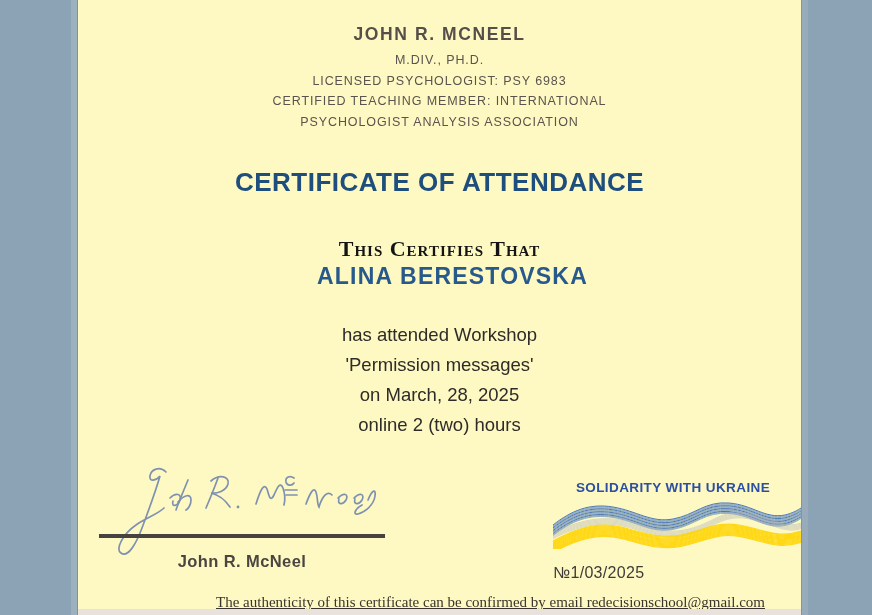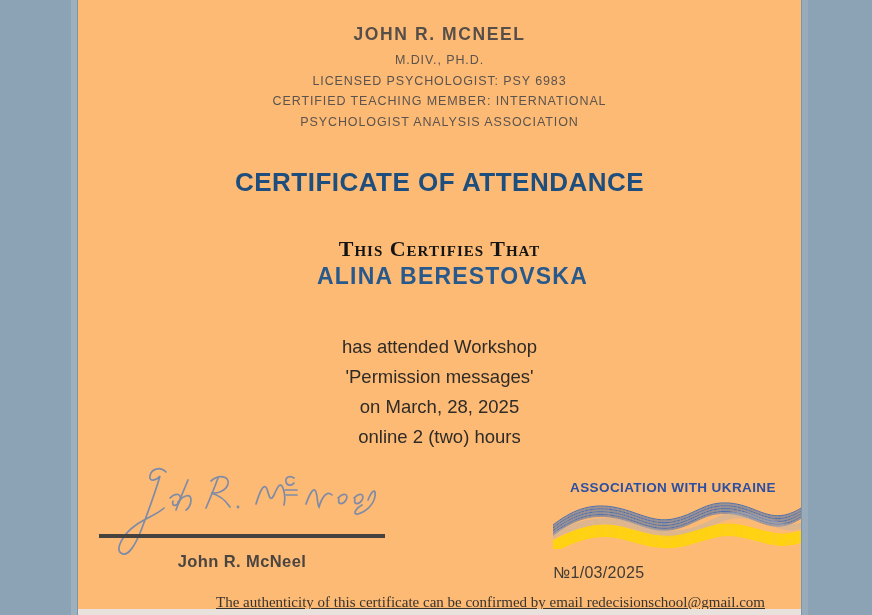--- a/index.html
+++ b/index.html
@@ -3,42 +3,42 @@
 <meta charset="utf-8">
 <style>
   html,body{margin:0;padding:0;}
   body{
     width:872px;height:615px;position:relative;overflow:hidden;
     background:#8ba3b4;
     font-family:"Liberation Sans", sans-serif;
   }
   .page{
     position:absolute;left:78px;top:0;width:723px;height:615px;
-    background:#fdba74;
+    background:#fef9c3;
     box-shadow:-1px 0 0 #7b93a6, 1px 0 0 #7e96a9, -7px 0 0 #9db0be, 7px 0 0 #97abba;
   }
   .row{position:absolute;left:0;width:100%;text-align:center;}
   .header-name{
     top:24px;font-size:17.5px;font-weight:700;letter-spacing:1.6px;color:#564e49;
   }
   .credentials{
     top:50px;font-size:12.5px;letter-spacing:0.9px;color:#5b534e;line-height:20.5px;
   }
   .cert-title{
     top:167px;font-size:26px;font-weight:800;letter-spacing:0.5px;color:#1e4e7d;
   }
   .certifies{
     top:236px;font-family:"Liberation Serif", serif;font-variant:small-caps;
     font-weight:700;font-size:22px;letter-spacing:1px;color:#141414;
   }
   .recipient{
     top:263px;font-size:23px;font-weight:800;letter-spacing:1.2px;color:#27598c;padding-left:13px;
   }
   .body-lines{
-    top:332px;font-size:18.5px;line-height:30px;color:#2e2b28;
+    top:320px;font-size:18.5px;line-height:30px;color:#2e2b28;
   }
   .sig-svg{position:absolute;left:28px;top:462px;}
   .sig-rule{
     position:absolute;left:21px;top:534px;width:286px;height:4px;background:#45423f;
   }
   .sig-name{
     position:absolute;left:21px;top:552px;width:286px;text-align:center;
     font-size:16.5px;font-weight:700;letter-spacing:0.4px;color:#4a4540;
   }
   .solidarity-label{
@@ -100,21 +100,21 @@
       <path d="M200,42 C204,31 208,24 210,30 C212,36 211,42 213,45 C216,35 221,28 226,33"></path>
       <path d="M232,36 C238,30 243,32 240,38 C237,43 231,43 233,37"></path>
       <path d="M248,36 C254,30 259,32 256,38 C253,43 247,43 249,37"></path>
       <path d="M262,38 C266,28 270,26 269,34 C268,42 260,50 252,52 C246,53 250,46 256,43"></path>
     </g>
   </svg>
 
   <div class="sig-rule"></div>
   <div class="sig-name">John R. McNeel</div>
 
-  <div class="solidarity-label">ASSOCIATION WITH UKRAINE</div>
+  <div class="solidarity-label">SOLIDARITY WITH UKRAINE</div>
 
   <svg class="flag-svg" id="flag-graphic" width="248" height="52" viewBox="0 0 248 52" preserveAspectRatio="none">
     <g id="flag-blue">
         <path d="M0,28 C18,14 36,6 60,10 C84,14 98,26 120,22 C142,18 152,4 176,6 C200,8 212,22 232,18 C240,16 245,13 248,11" transform="translate(0,0)" fill="none" stroke="#2a62b8" stroke-width="0.9" stroke-opacity="0.95"></path>
         <path d="M0,28 C18,14 36,6 60,10 C84,14 98,26 120,22 C142,18 152,4 176,6 C200,8 212,22 232,18 C240,16 245,13 248,11" transform="translate(0,0.95)" fill="none" stroke="#2a62b8" stroke-width="0.9" stroke-opacity="0.55"></path>
         <path d="M0,28 C18,14 36,6 60,10 C84,14 98,26 120,22 C142,18 152,4 176,6 C200,8 212,22 232,18 C240,16 245,13 248,11" transform="translate(0,1.9)" fill="none" stroke="#2a62b8" stroke-width="0.9" stroke-opacity="0.55"></path>
         <path d="M0,28 C18,14 36,6 60,10 C84,14 98,26 120,22 C142,18 152,4 176,6 C200,8 212,22 232,18 C240,16 245,13 248,11" transform="translate(0,2.8499999999999996)" fill="none" stroke="#2a62b8" stroke-width="0.9" stroke-opacity="0.95"></path>
         <path d="M0,28 C18,14 36,6 60,10 C84,14 98,26 120,22 C142,18 152,4 176,6 C200,8 212,22 232,18 C240,16 245,13 248,11" transform="translate(0,3.8)" fill="none" stroke="#2a62b8" stroke-width="0.9" stroke-opacity="0.55"></path>
         <path d="M0,28 C18,14 36,6 60,10 C84,14 98,26 120,22 C142,18 152,4 176,6 C200,8 212,22 232,18 C240,16 245,13 248,11" transform="translate(0,4.75)" fill="none" stroke="#2a62b8" stroke-width="0.9" stroke-opacity="0.55"></path>
         <path d="M0,28 C18,14 36,6 60,10 C84,14 98,26 120,22 C142,18 152,4 176,6 C200,8 212,22 232,18 C240,16 245,13 248,11" transform="translate(0,5.699999999999999)" fill="none" stroke="#2a62b8" stroke-width="0.9" stroke-opacity="0.95"></path>

